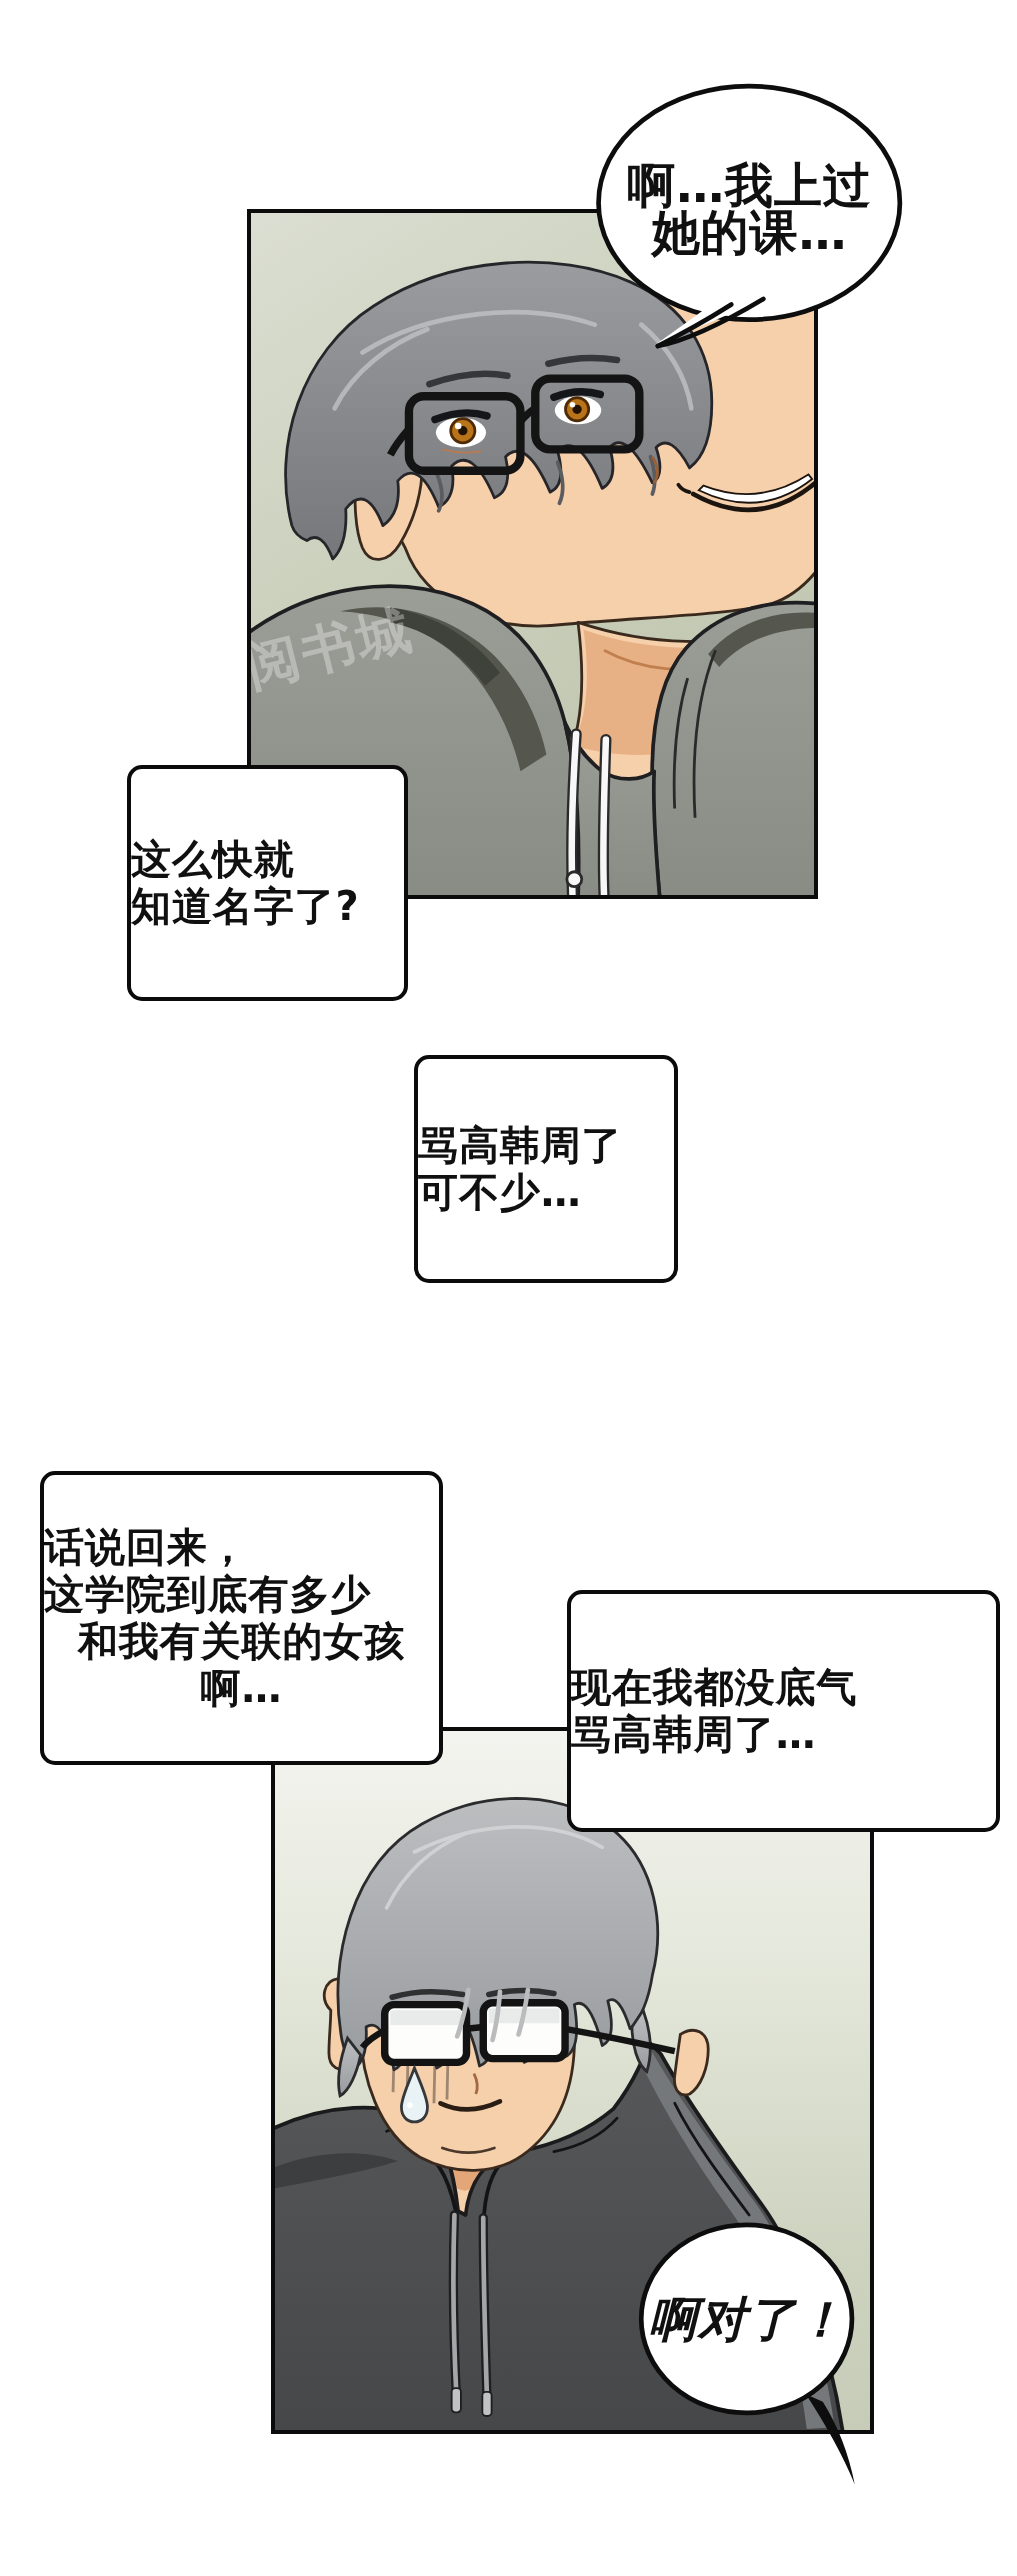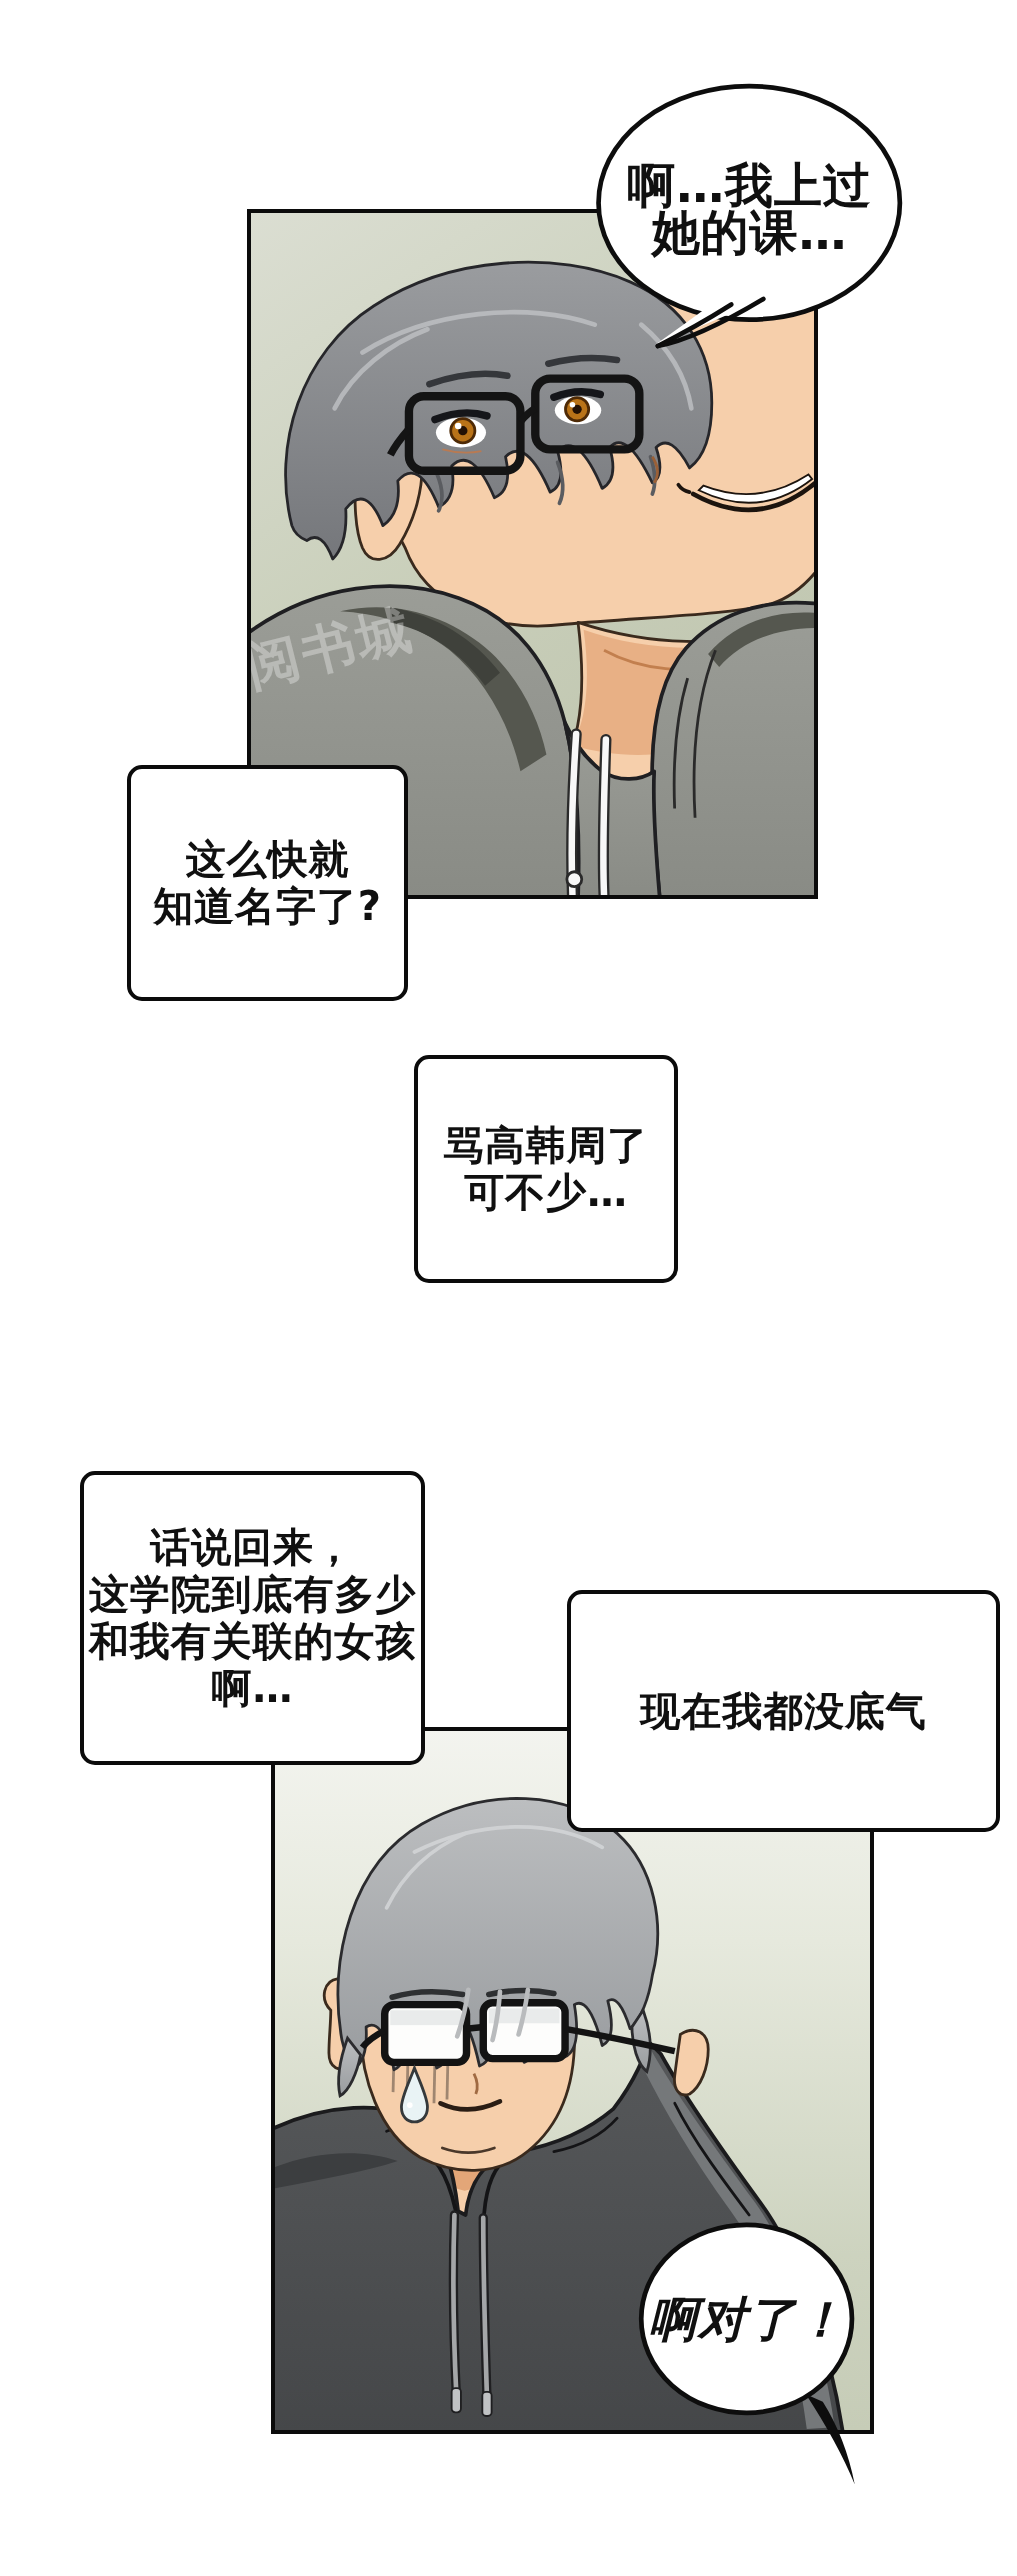--- a/index.html
+++ b/index.html
@@ -3,25 +3,25 @@
 <meta charset="utf-8">
 <style>
   html,body{margin:0;padding:0;background:#ffffff;}
   .page{position:relative;width:1017px;height:2576px;background:#ffffff;overflow:hidden;
         font-family:"DejaVu Sans",sans-serif;}
   .panel{position:absolute;border:4.7px solid #0b0b0b;box-sizing:border-box;overflow:hidden;background:#ccd1c0;}
   .panel svg{position:absolute;left:0;top:0;width:100%;height:100%;}
   #panel1{left:247px;top:209px;width:571px;height:690px;}
   #panel2{left:271px;top:1727px;width:603px;height:707px;}
   .sbox{position:absolute;background:#ffffff;border:4.7px solid #0b0b0b;border-radius:15px;
-        box-sizing:border-box;display:flex;flex-direction:column;align-items:center;justify-content:center;
+        box-sizing:border-box;display:flex;flex-direction:column;align-items:flex-start;justify-content:center;
         font-weight:bold;font-size:40px;line-height:47px;color:#101010;text-align:center;letter-spacing:0.9px;z-index:6;}
   #box-quick{left:127px;top:765px;width:281px;height:236px;}
   #box-know{left:414px;top:1055px;width:264px;height:228px;}
-  #box-academy{left:40px;top:1471px;width:345px;height:294px;margin-left:40px;}
+  #box-academy{left:40px;top:1471px;width:403px;height:294px;}
   #box-confidence{left:567px;top:1547px;width:433px;height:242px;margin-top:43px;}
   .bubble-svg{position:absolute;z-index:5;}
   .bubble-text{position:absolute;z-index:7;font-weight:bold;font-size:48px;line-height:47px;
         color:#101010;text-align:center;letter-spacing:0.9px;}
   #bubble-top-shape{left:575px;top:71px;width:339px;height:292px;}
   #bubble-top-text{left:608px;top:162px;width:283px;}
   #bubble-bottom-shape{left:629px;top:2215px;width:254px;height:283px;}
   #bubble-bottom-text{left:648px;top:2296px;width:198px;font-style:italic;}
   .watermark{position:absolute;left:-5.7px;top:400px;font-size:53px;font-weight:bold;
         color:rgba(255,255,255,0.33);transform:rotate(-14deg);letter-spacing:3.8px;z-index:3;}
@@ -252,20 +252,21 @@
   </div>
 
   <div class="sbox" id="box-academy">
     <div>话说回来，</div>
     <div>这学院到底有多少</div>
     <div>和我有关联的女孩啊…</div>
   </div>
 
   <div class="sbox" id="box-confidence">
     <div>现在我都没底气</div>
+    <div>骂高韩周了…</div>
   </div>
 
   <svg class="bubble-svg" id="bubble-bottom-shape" viewBox="0 0 270 300">
     <ellipse cx="125" cy="110" rx="112" ry="100" fill="#ffffff" stroke="#0d0d0d" stroke-width="5"></ellipse>
     <path d="M188,190 Q222,242 240,286 Q230,236 206,198 Z" fill="#0d0d0d"></path>
   </svg>
   <div class="bubble-text" id="bubble-bottom-text">
     <div>啊对了！</div>
   </div>
 

